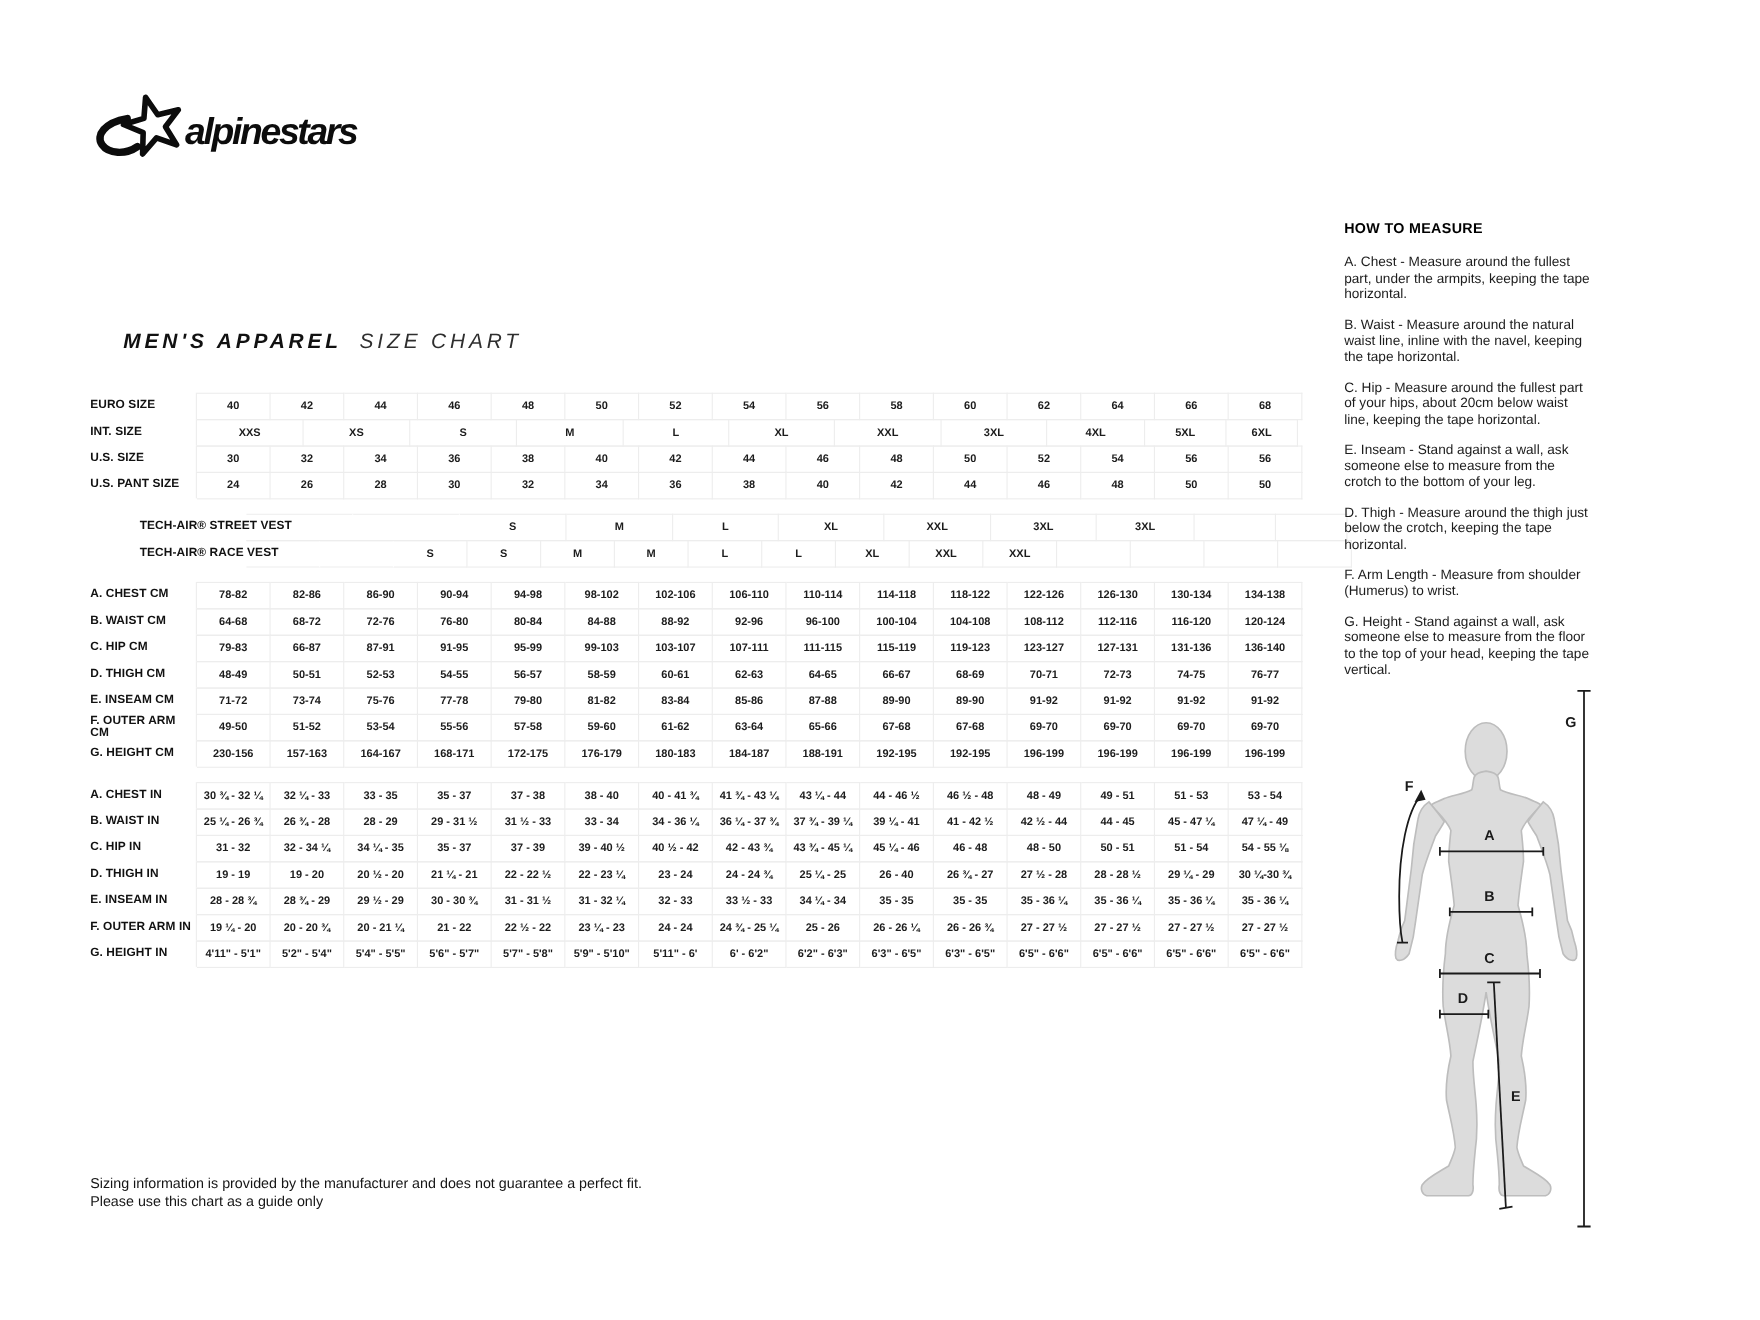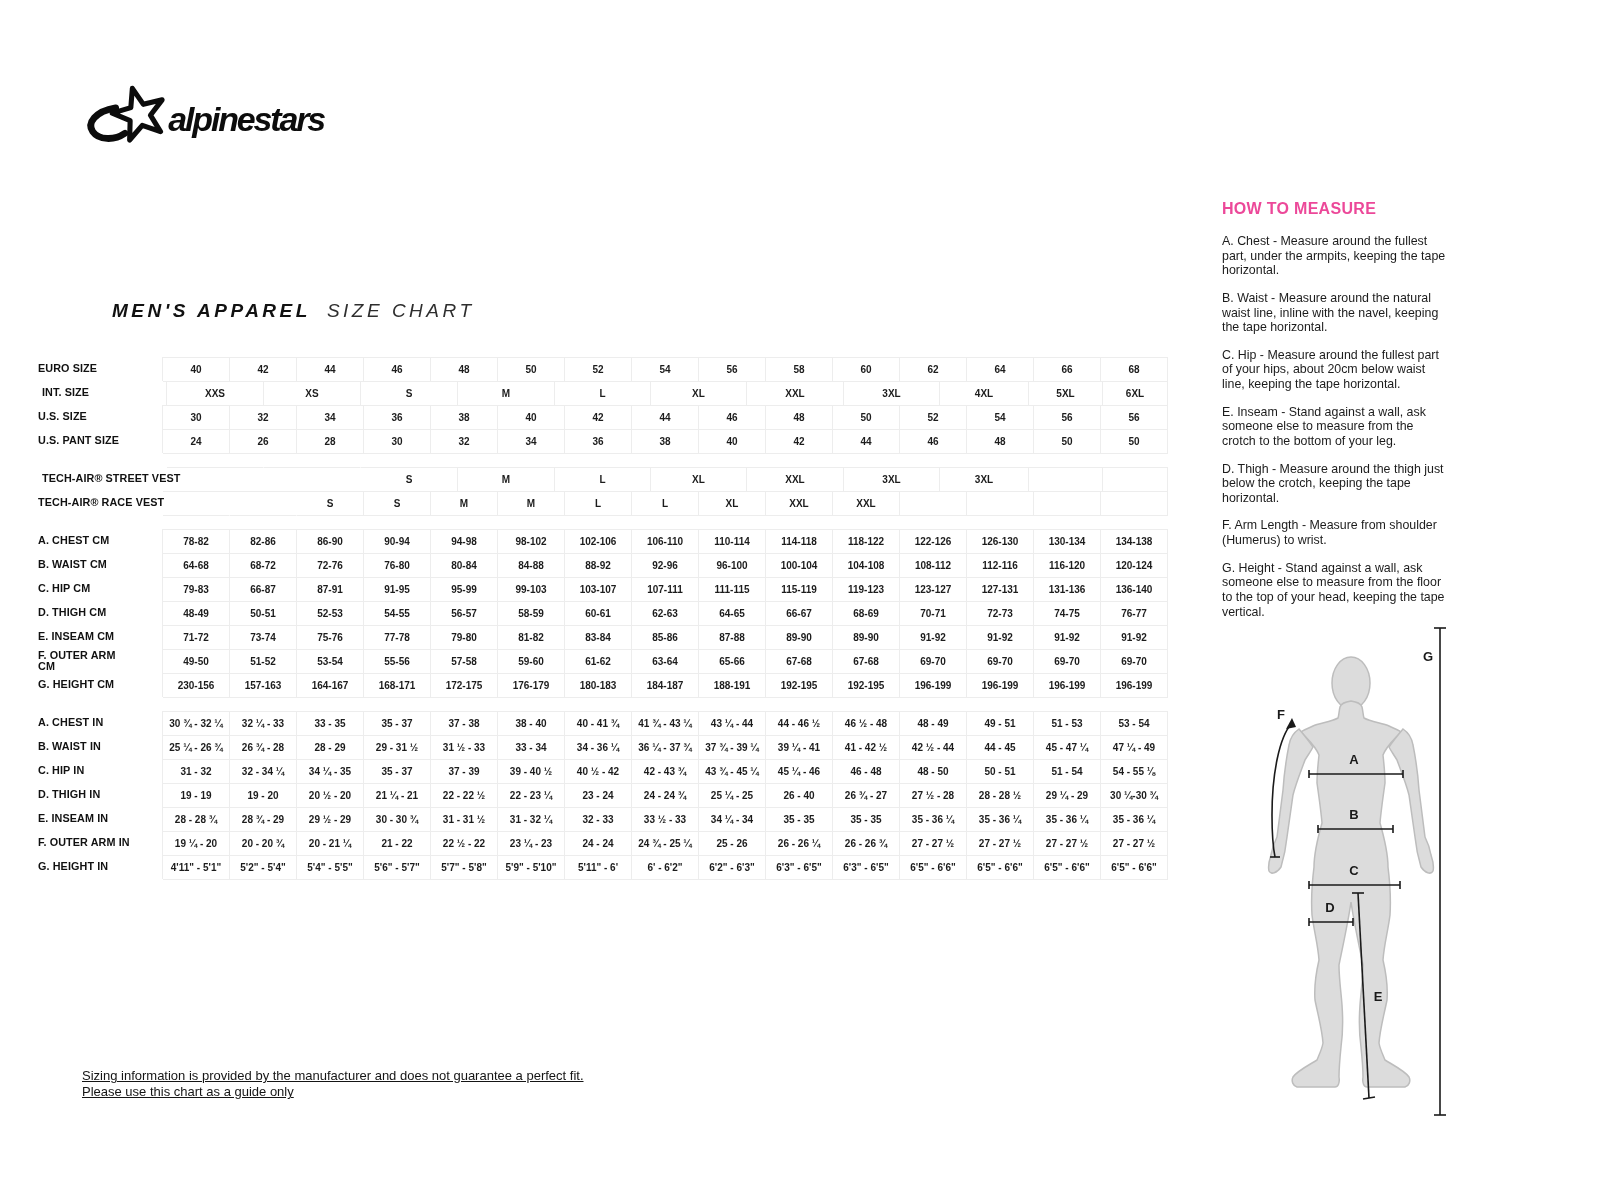--- a/index.html
+++ b/index.html
@@ -9,44 +9,44 @@
   
   .logo{position:absolute;left:80px;top:80px;}
 
   
   .title{position:absolute;left:82px;top:300px;font-size:19px;font-style:italic;white-space:nowrap;margin-left:30px;}
   .title .t-bold{font-weight:bold;letter-spacing:3.5px;margin-right:16px;color:#111;}
   .title .t-light{font-weight:400;letter-spacing:3.5px;color:#2e2e2e;}
 
   
   .table{position:absolute;left:82px;top:357px;width:1086px;}
-  .row{display:flex;align-items:center;min-height:24px;justify-content:flex-end;}
+  .row{display:flex;align-items:center;min-height:24px;}
   .rowlabel{width:96px;flex:0 0 96px;font-size:10.8px;font-weight:bold;line-height:1.05;
             color:#111;letter-spacing:0.1px;}
   .row.wide .rowlabel{white-space:nowrap;overflow:visible;position:relative;z-index:2;margin-left:45px;}
-  .cells{display:flex;flex:1;align-self:stretch;border-left:1px solid var(--grid);margin-left:28px;}
+  .cells{display:flex;flex:1;align-self:stretch;border-left:1px solid var(--grid);}
   .cells .cell{display:flex;align-items:center;justify-content:center;
                font-size:10px;font-weight:bold;color:#1c1c1c;white-space:nowrap;
                border-right:1px solid var(--grid);border-top:1px solid var(--grid);
                border-bottom:1px solid var(--grid);margin-bottom:-1px;}
   .cells.cols .cell{width:66px;flex:0 0 66px;}
   .cell.noline{border-right-color:transparent;}
   .row.wide .cells{border-left-color:transparent;}
   .gap{height:14px;}
 
   
   .measure{position:absolute;left:1222px;top:200px;width:228px;}
-  .measure h2{margin:0 0 16px 0;font-size:16px;font-weight:bold;letter-spacing:0.3px;color:#ec4899;}
+  .measure h2{margin:0 0 16px 0;font-size:13px;font-weight:bold;letter-spacing:0.3px;color:#000000;}
   .measure p{margin:0 0 13px 0;font-size:12.4px;line-height:1.18;color:#1c1c1c;}
 
   
   .figure{position:absolute;left:1235px;top:615px;}
 
   
-  .footer{position:absolute;left:82px;top:1068px;font-size:13px;line-height:1.25;color:#151515;text-decoration:underline;}
+  .footer{position:absolute;left:82px;top:1068px;font-size:13px;line-height:1.25;color:#151515;}
 </style>
 </head>
 <body>
 
 <div class="sheet">
 
   <svg class="logo" width="280" height="76" viewBox="0 0 330 84">
     <g>
       <path d="M42,30 C18,34 8,48 15,58 C22,68 40,69 53,60" fill="none" stroke="#0c0c0c" stroke-width="8" stroke-linecap="round"></path>
       <polygon points="61.7,7.1 74.7,25.9 96.8,20.6 83,38.7 94.9,58.1 73.4,50.6 58.5,67.9 59.1,45.1 38,36.3 59.9,29.8" fill="#ffffff" stroke="#0c0c0c" stroke-width="6" stroke-linejoin="round"></polygon>

